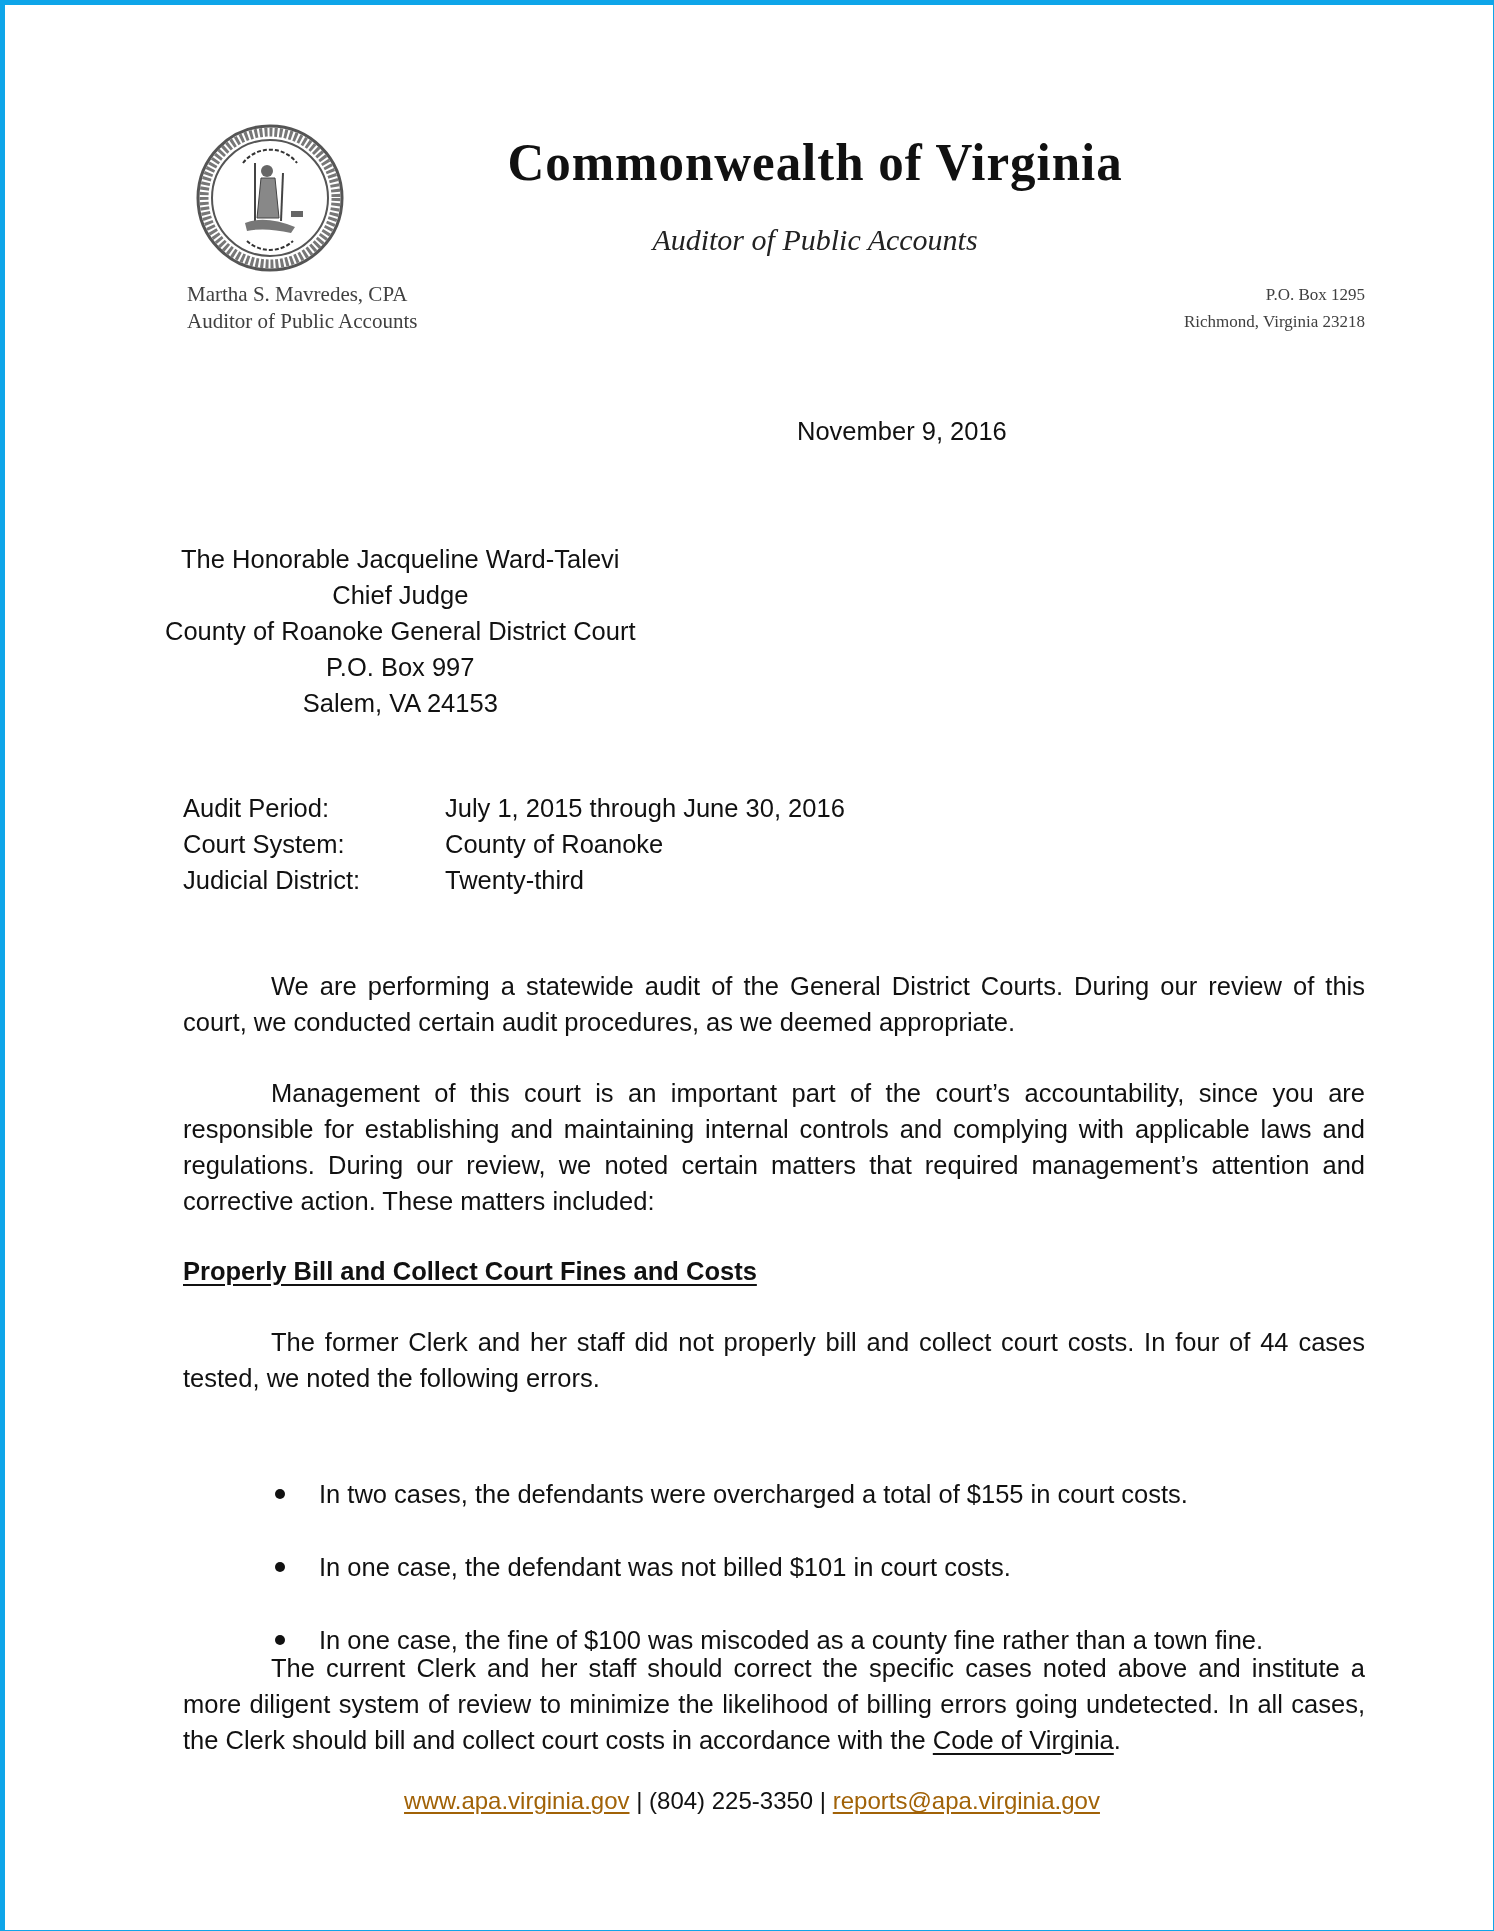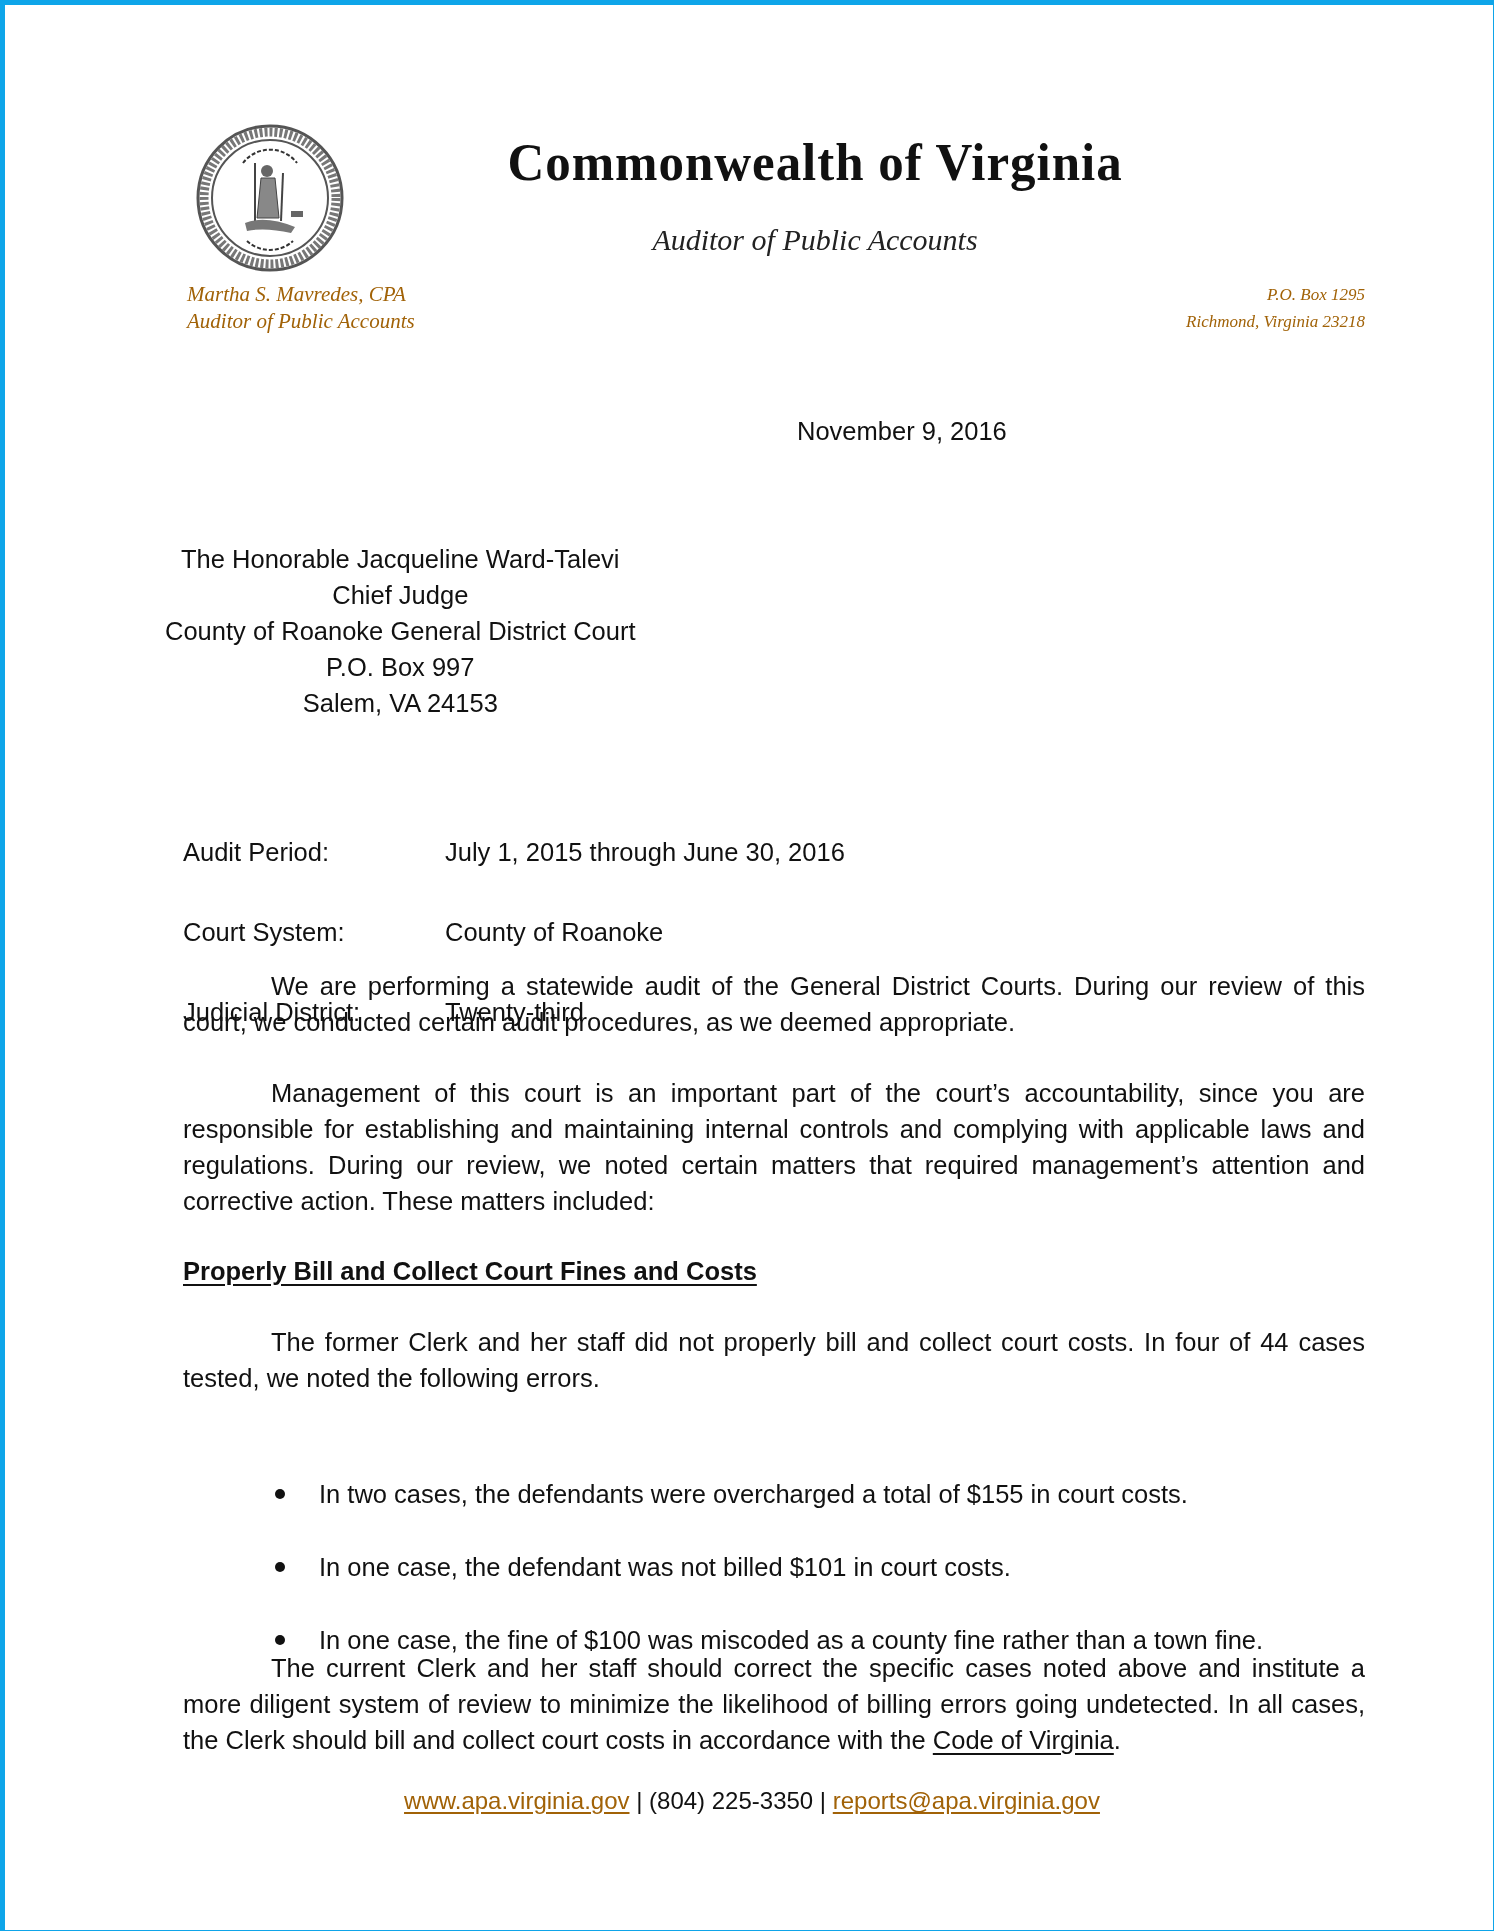--- a/index.html
+++ b/index.html
@@ -17,22 +17,21 @@
     position: absolute;
     left: 0; top: 0;
     width: 1488px;
     height: 1925px;
     border: 5px solid #0ea5e9;
     background: #ffffff;
   }
   .abs { position: absolute; }
   .serif {
     font-family: "Liberation Serif", "DejaVu Serif", serif;
-    color: #a16207;
-    font-style: italic;
+    color: #404040;
   }
   .sans {
     font-family: "Liberation Sans", "DejaVu Sans", sans-serif;
     color: #111;
   }
 
   
   .seal {
     left: 190px; top: 118px;
     width: 150px; height: 150px;
@@ -73,21 +72,21 @@
 
   .body-text {
     font-size: 25.5px;
     line-height: 36px;
   }
 
   .date { left: 792px; top: 408px; }
 
   .address { left: 160px; top: 536px; text-align: center; }
 
-  .info-row { display: flex; margin-top: 44px; }
+  .info-row { display: flex; }
   .info-label { width: 262px; }
   .info-block { left: 178px; top: 785px; }
 
   .para {
     left: 178px;
     width: 1182px;
     text-align: justify;
   }
   .para .indent { display: inline-block; width: 88px; }
 

